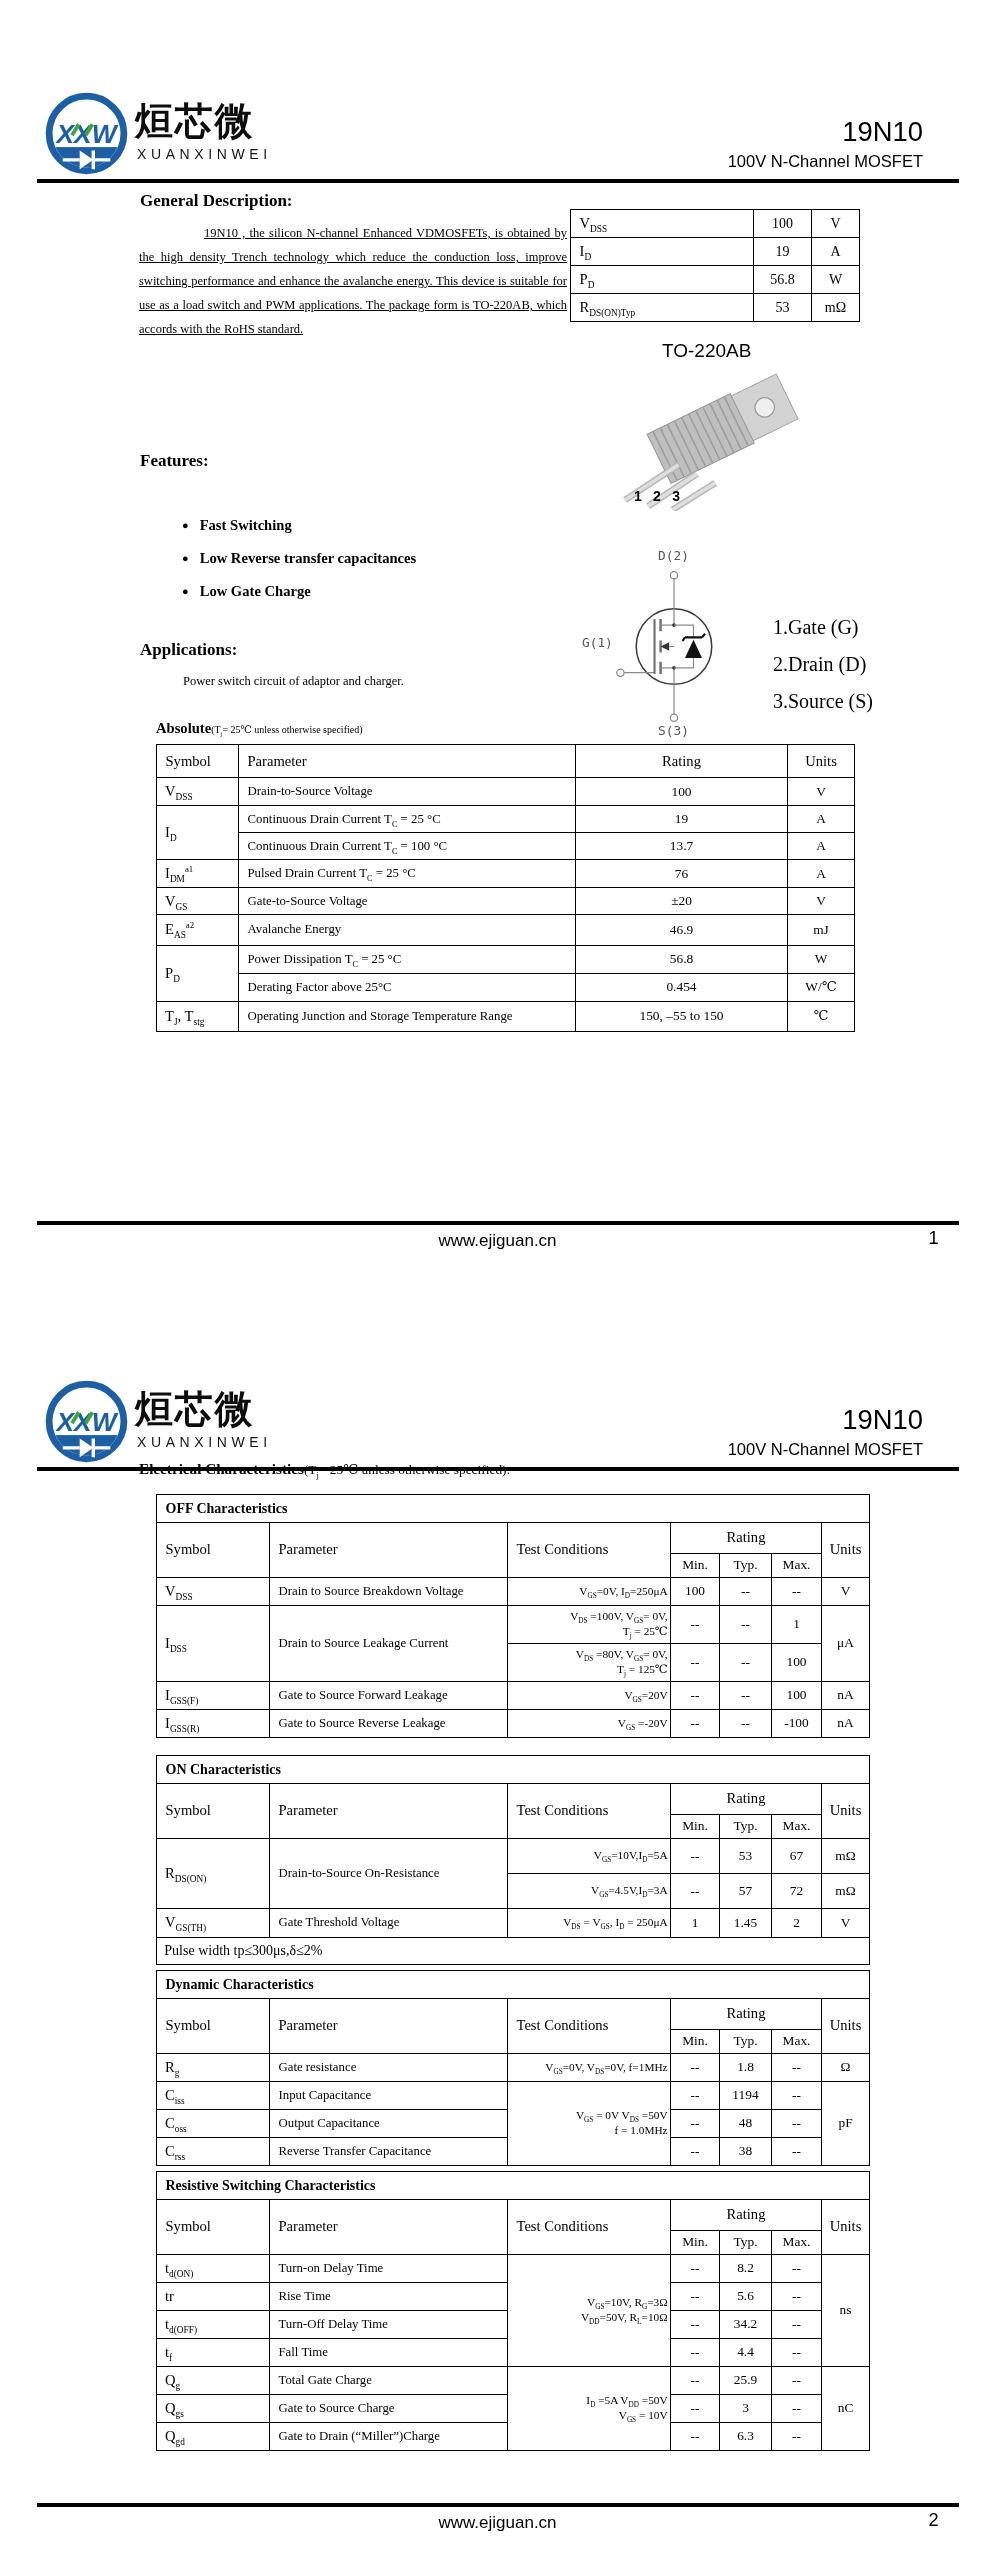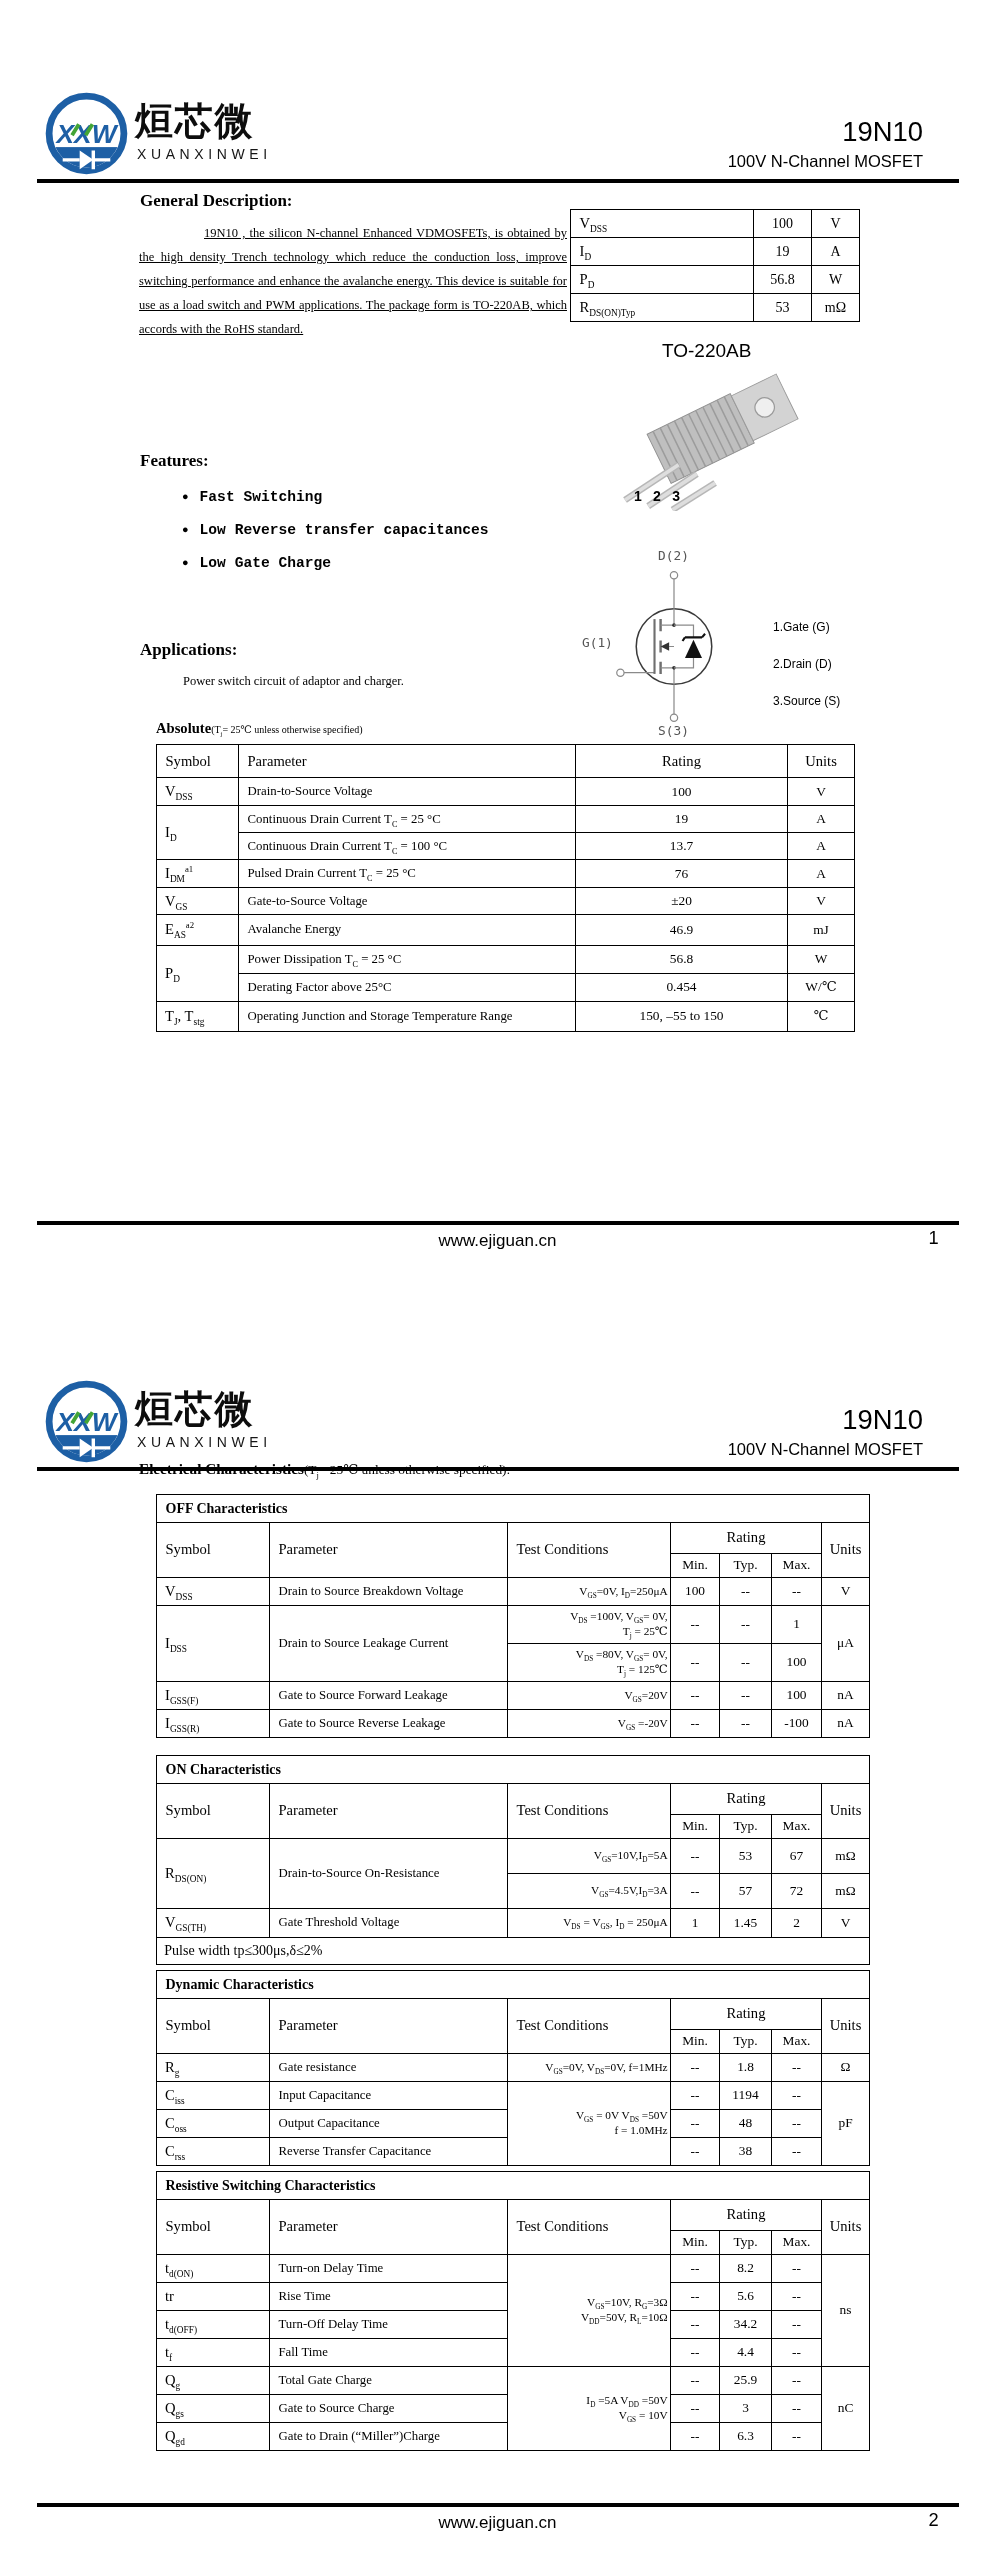--- a/index.html
+++ b/index.html
@@ -57,21 +57,21 @@
   .note-row td{text-align:left;font-size:14px;padding-left:7.3px;}
 
   
   .foot-site{font-family:"Liberation Sans","DejaVu Sans",sans-serif;font-size:17px;
              width:995px;text-align:center;}
   .foot-num{font-family:"Liberation Sans","DejaVu Sans",sans-serif;font-size:18.3px;}
 
   
   .pkg-name{font-family:"Liberation Sans","DejaVu Sans",sans-serif;font-size:19px;}
   .pkg-pins{font-family:"Liberation Sans","DejaVu Sans",sans-serif;font-weight:700;font-size:14px;letter-spacing:3.7px;}
-  .pin-name{font-family:Liberation Sans, sans-serif;font-size:12px;line-height:37px;}
+  .pin-name{font-family:Liberation Serif, serif;font-size:20px;line-height:37px;}
   .term-lbl{font-family:"DejaVu Sans Mono","Liberation Mono",monospace;font-size:12.8px;color:#555;}
 </style>
 </head>
 <body>
 
 <div class="sheet">
 
   <div class="page" id="p1">
 
     <div class="abs" style="left:44px;top:91px;width:85px;height:85px;">
@@ -92,21 +92,21 @@
     <div class="abs brand-cn" style="left:135px;top:96px;">烜芯微</div>
     <div class="abs brand-en" style="left:137px;top:146px;">XUANXINWEI</div>
     <div class="abs part-no" style="left:610px;top:116px;width:313px;">19N10</div>
     <div class="abs part-sub" style="left:610px;top:152px;width:313px;">100V N-Channel MOSFET</div>
     <div class="hrule" style="top:179px;"></div>
 
     <div class="abs sec-h" style="left:140px;top:191px;">General Description:</div>
     <div class="abs desc-body" style="left:139px;top:221px;">19N10 , the silicon N-channel Enhanced VDMOSFETs, is obtained by the high density Trench technology which reduce the conduction loss, improve switching performance and enhance the avalanche energy. This device is suitable for use as a load switch and PWM applications. The package form is TO-220AB, which accords with the RoHS standard.</div>
 
     <div class="abs sec-h" style="left:140px;top:451px;">Features:</div>
-    <div class="abs" style="left:182px;top:481px;width:396px;font-family:Liberation Mono, monospace;">
+    <div class="abs" style="left:182px;top:509px;width:396px;">
       <div class="feat-item"><span>Fast Switching</span><span class="feat-note"></span></div>
       <div class="feat-item"><span>Low Reverse transfer capacitances</span><span class="feat-note"></span></div>
       <div class="feat-item"><span>Low Gate Charge</span><span class="feat-note"></span></div>
     </div>
 
     <div class="abs sec-h" style="left:140px;top:640px;">Applications:</div>
     <div class="abs apps-body" style="left:183px;top:674px;">Power switch circuit of adaptor and charger.</div>
 
     <table class="sum-t abs" style="left:570px;top:209px;">
       <colgroup>

